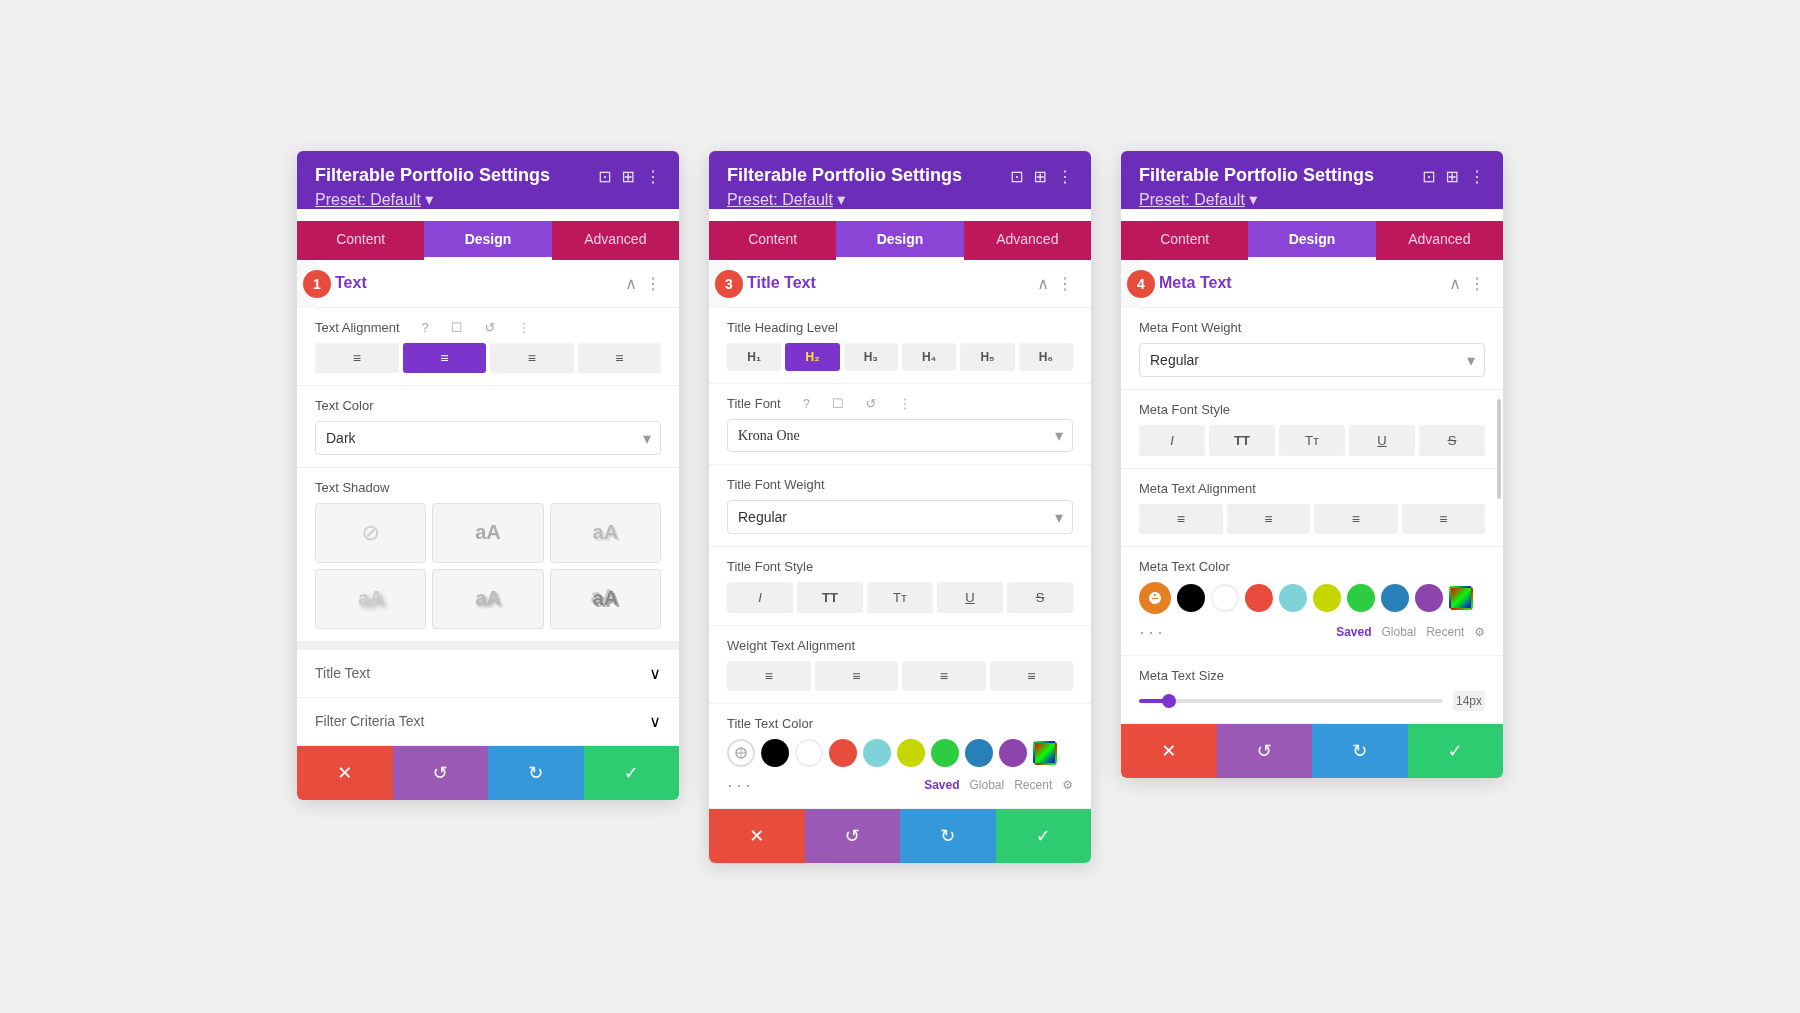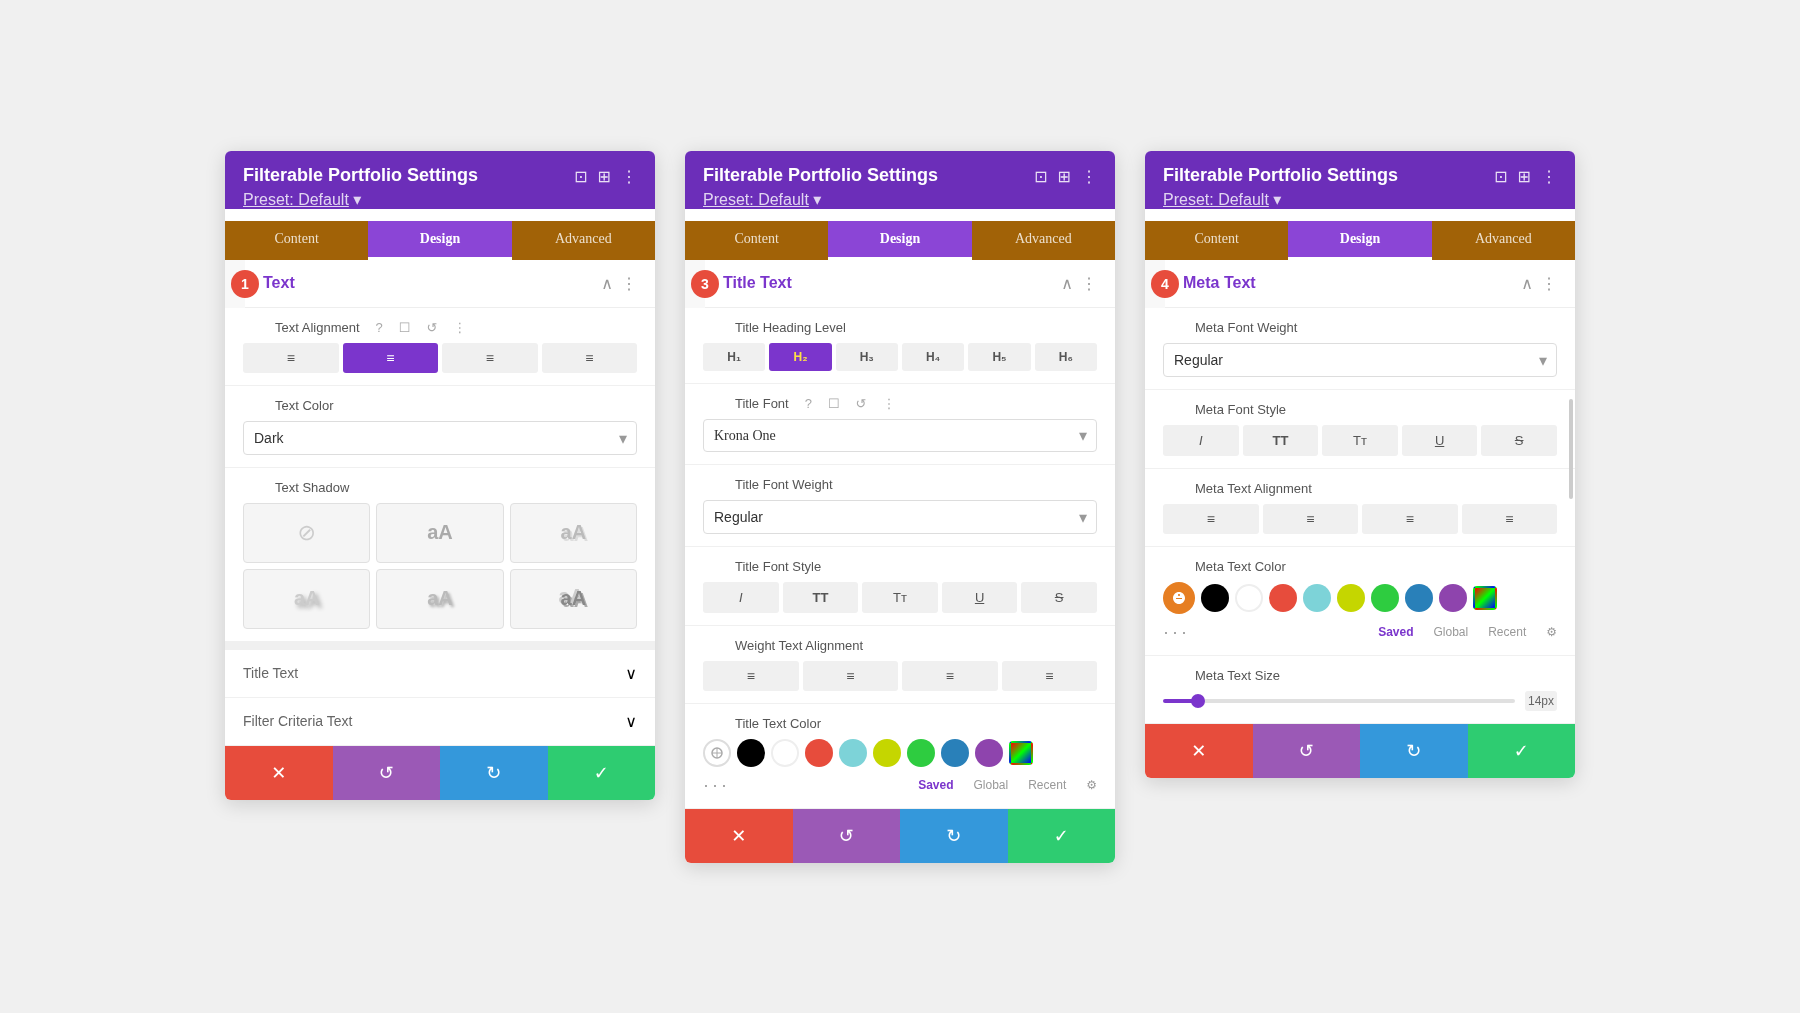--- a/index.html
+++ b/index.html
@@ -11,21 +11,21 @@
       align-items: center;
       min-height: 100vh;
       padding: 40px;
     }
     .panels-container {
       display: flex;
       gap: 30px;
       align-items: flex-start;
     }
     .panel {
-      width: 430px;
+      width: 382px;
       background: #fff;
       border-radius: 6px;
       overflow: hidden;
       box-shadow: 0 4px 20px rgba(0,0,0,0.15);
       position: relative;
     }
     .panel-header {
       background: #6c2eb9;
       padding: 14px 18px 0;
       color: #fff;
@@ -56,22 +56,21 @@
       font-size: 16px;
       color: rgba(255,255,255,0.8);
       margin-bottom: 12px;
     }
     .panel-preset span {
       text-decoration: underline;
       cursor: pointer;
     }
     .panel-tabs {
       display: flex;
-      background: #a16207;
-      font-family: Liberation Serif, serif;
+      background: #be185d;
     }
     .tab {
       flex: 1;
       text-align: center;
       padding: 10px 0;
       font-size: 14px;
       color: rgba(255,255,255,0.8);
       cursor: pointer;
       border-bottom: 3px solid transparent;
     }
@@ -112,22 +111,21 @@
       padding: 12px 18px;
       background: #fff;
       border-bottom: 1px solid #f0f0f0;
     }
     .field-label {
       font-size: 13px;
       color: #555;
       margin-bottom: 8px;
       display: flex;
       align-items: center;
-      gap: 16px;
-      margin-left: 32px;
+      gap: 22px;
     }
     .field-label .icon-btn {
       cursor: pointer;
       color: #aaa;
       font-size: 13px;
     }
     .alignment-buttons {
       display: flex;
       gap: 4px;
     }
@@ -311,21 +309,21 @@
     }
     .color-row-bottom {
       display: flex;
       justify-content: space-between;
       align-items: center;
       margin-top: 8px;
       font-size: 12px;
       color: #999;
     }
     .color-row-bottom .more-dots { cursor: pointer; letter-spacing: 3px; font-size: 18px; }
-    .color-row-bottom .tabs-right { display: flex; gap: 20px; align-items: center; }
+    .color-row-bottom .tabs-right { display: flex; gap: 10px; align-items: center; }
     .color-row-bottom .tabs-right span { cursor: pointer; }
     .color-row-bottom .tabs-right span.active { color: #7b35cc; font-weight: 600; }
     
     .slider-row {
       display: flex;
       align-items: center;
       gap: 10px;
     }
     .slider-track {
       flex: 1;

